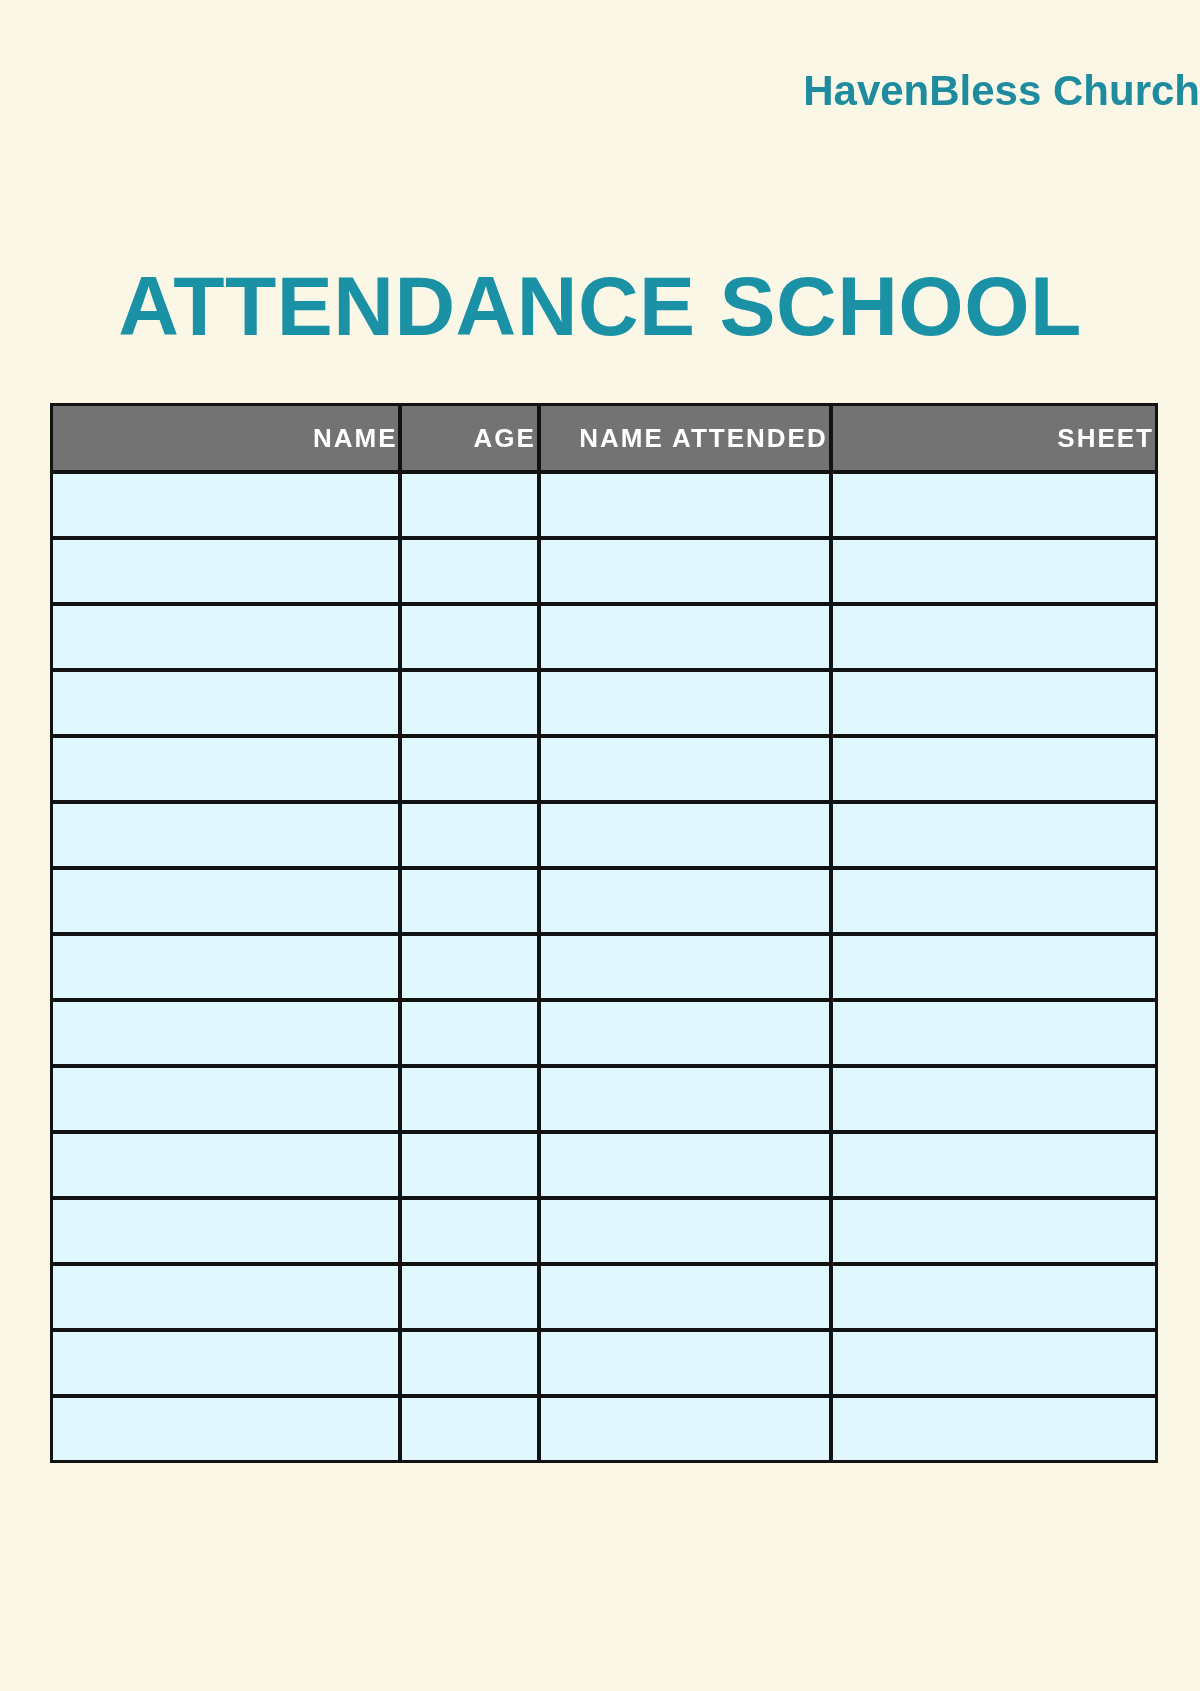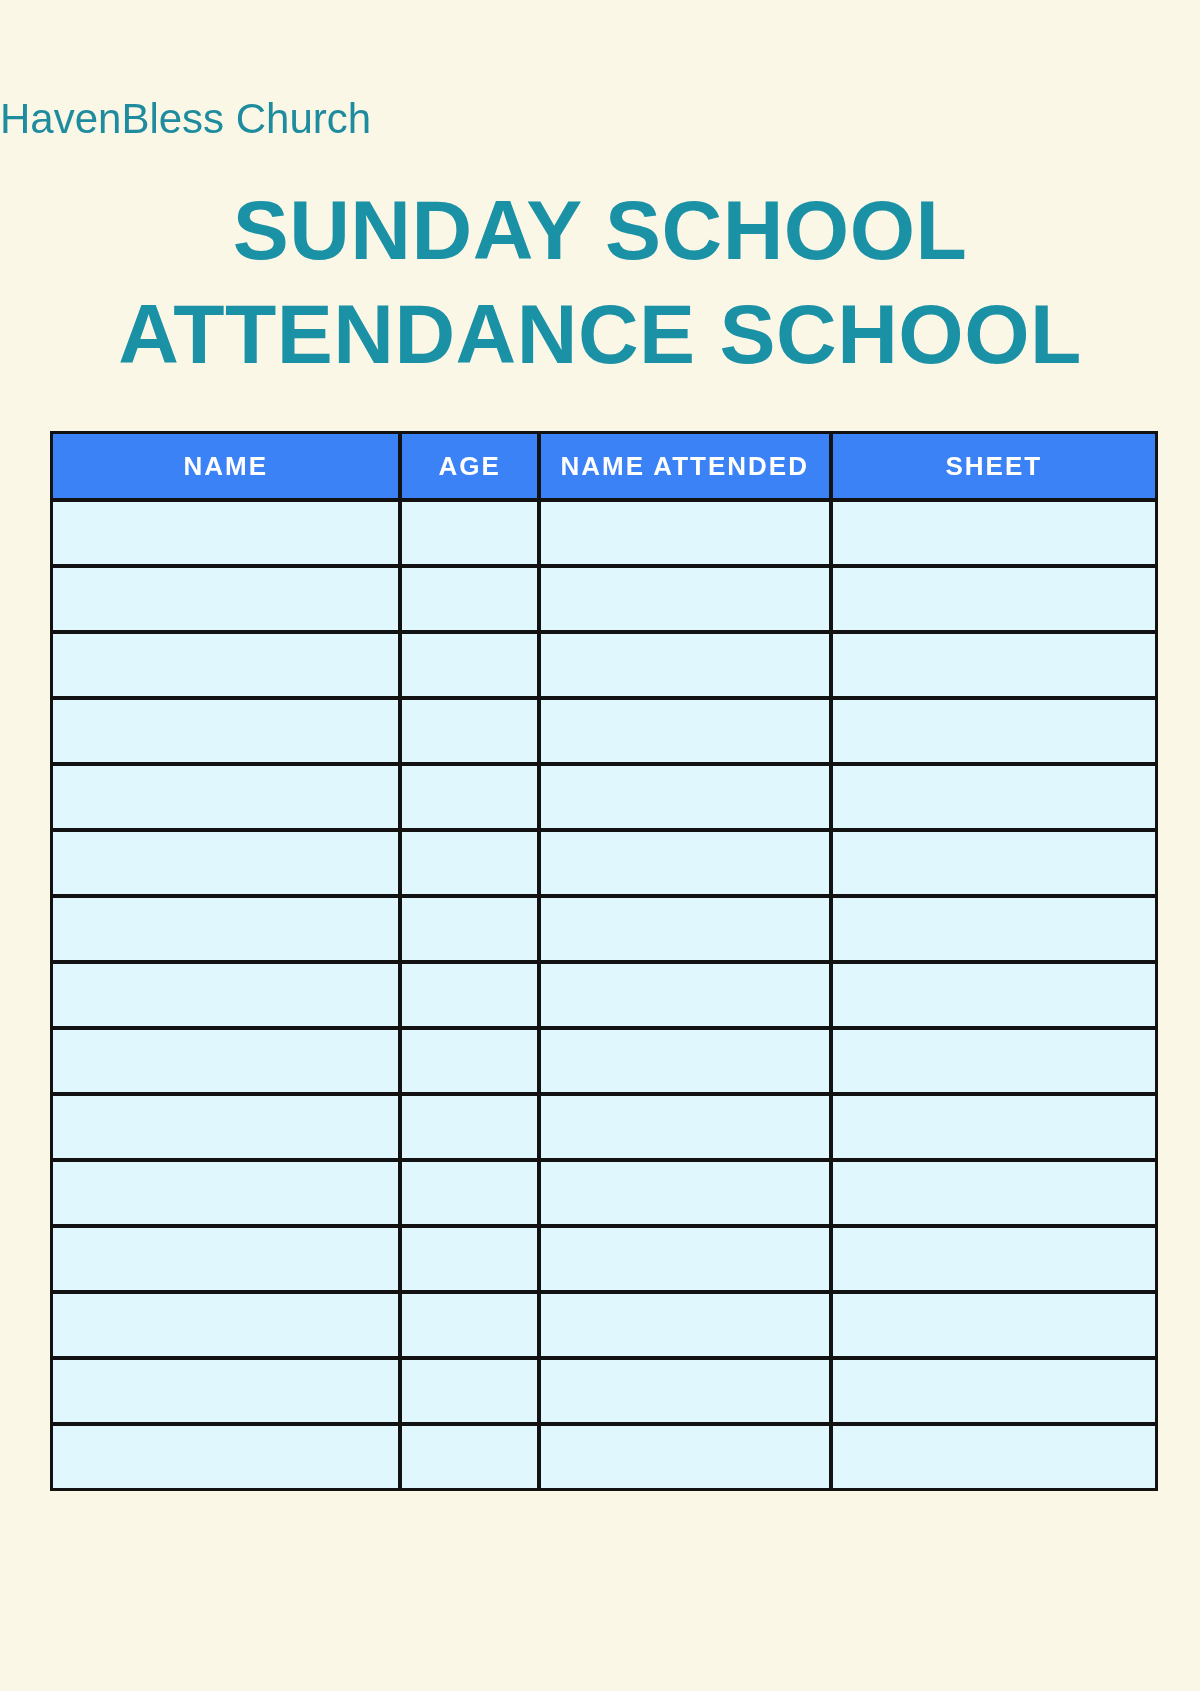--- a/index.html
+++ b/index.html
@@ -5,25 +5,25 @@
   * { box-sizing: content-box; }
   html, body {
     margin: 0; padding: 0;
     width: 1200px; height: 1691px;
     background: #FAF7E6;
     font-family: "Liberation Sans", sans-serif;
     overflow: hidden;
   }
   .org-name {
     margin: 0;
-    padding-top: 96px;
-    text-align: left;
+    padding-top: 68px;
+    text-align: right;
     color: #1E8C9E;
     font-size: 42px;
-    font-weight: normal;
+    font-weight: bold;
     line-height: 46px;
   }
   .sheet-title {
     margin: 36px 0 0 0;
     text-align: center;
     color: #1B91A6;
     font-size: 84px;
     font-weight: 800;
     line-height: 104px;
     letter-spacing: 0.5px;
@@ -35,45 +35,45 @@
     border-collapse: separate;
     border-spacing: 0;
     border: 1px solid #121212;
   }
   col.col-name  { width: 31.6%; }
   col.col-age   { width: 12.5%; }
   col.col-date  { width: 26.4%; }
   col.col-notes { width: 29.5%; }
   table.attendance th {
     border: 2px solid #121212;
-    background: #3b82f6;
+    background: #737373;
     color: #FFFFFF;
     font-size: 26px;
     font-weight: bold;
     letter-spacing: 2px;
     height: 62px;
-    text-align: center;
+    text-align: right;
     vertical-align: middle;
   }
   table.attendance td {
     border: 2px solid #121212;
     background: #E0F8FD;
     height: 62px;
     font-size: 24px;
     color: #1a5560;
     padding: 0 10px;
   }
 </style>
 </head>
 <body>
 
 <header>
   <h2 class="org-name">HavenBless Church</h2>
   <h1 class="sheet-title">
-    <span>SUNDAY SCHOOL</span><br>
+    <br>
     <span>ATTENDANCE SCHOOL</span>
   </h1>
 </header>
 
 <table class="attendance">
   <colgroup>
     <col class="col-name">
     <col class="col-age">
     <col class="col-date">
     <col class="col-notes">

